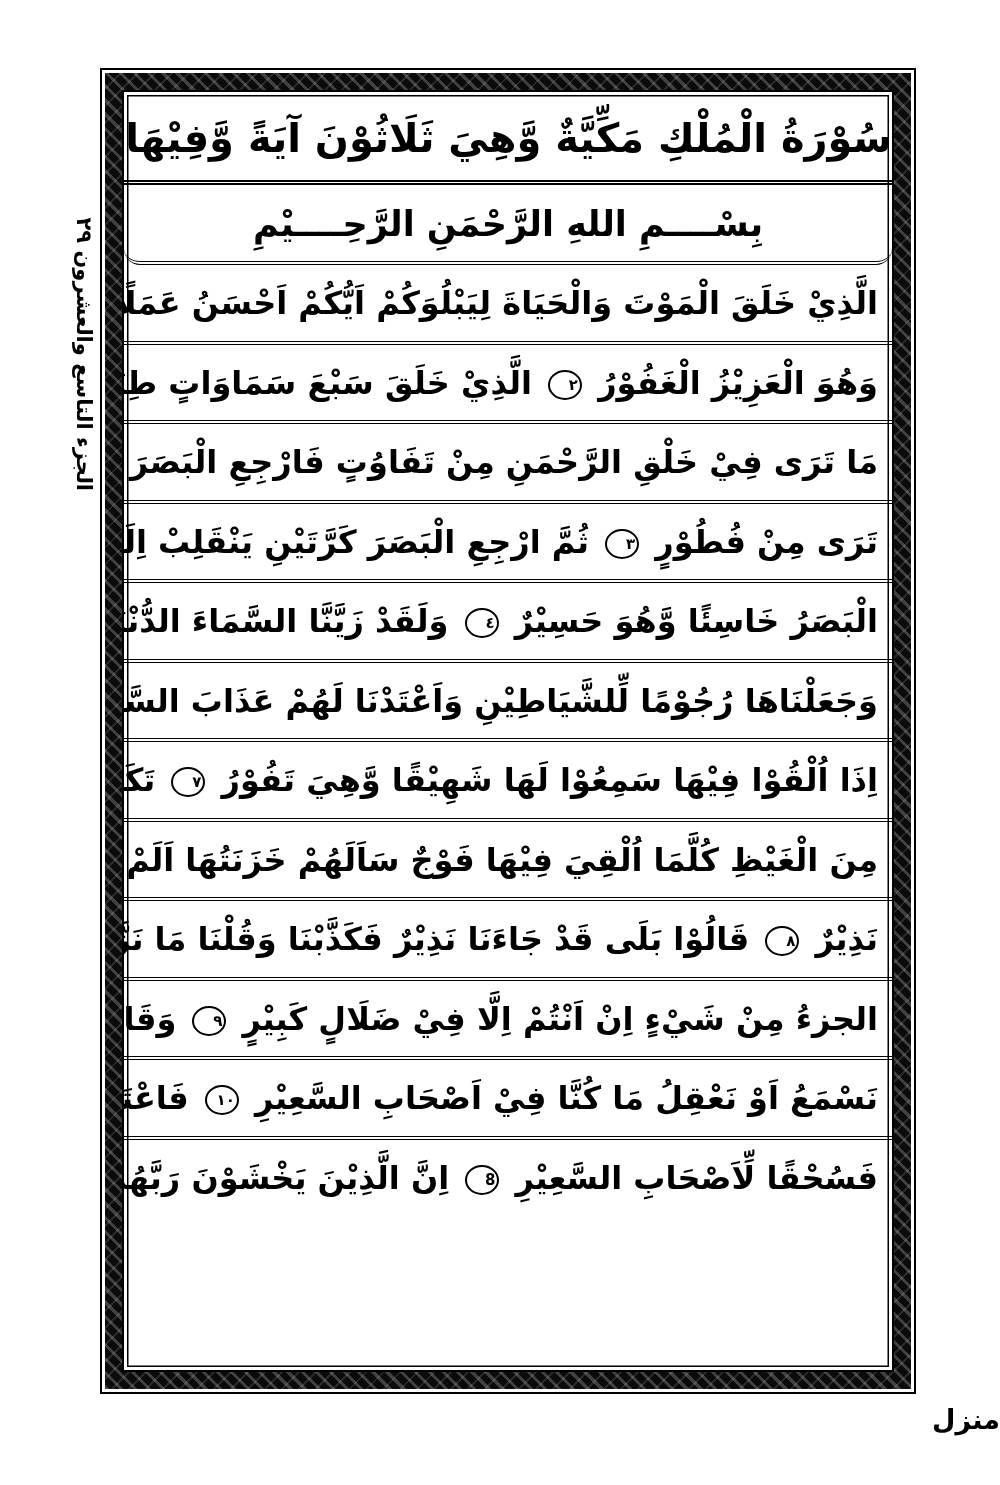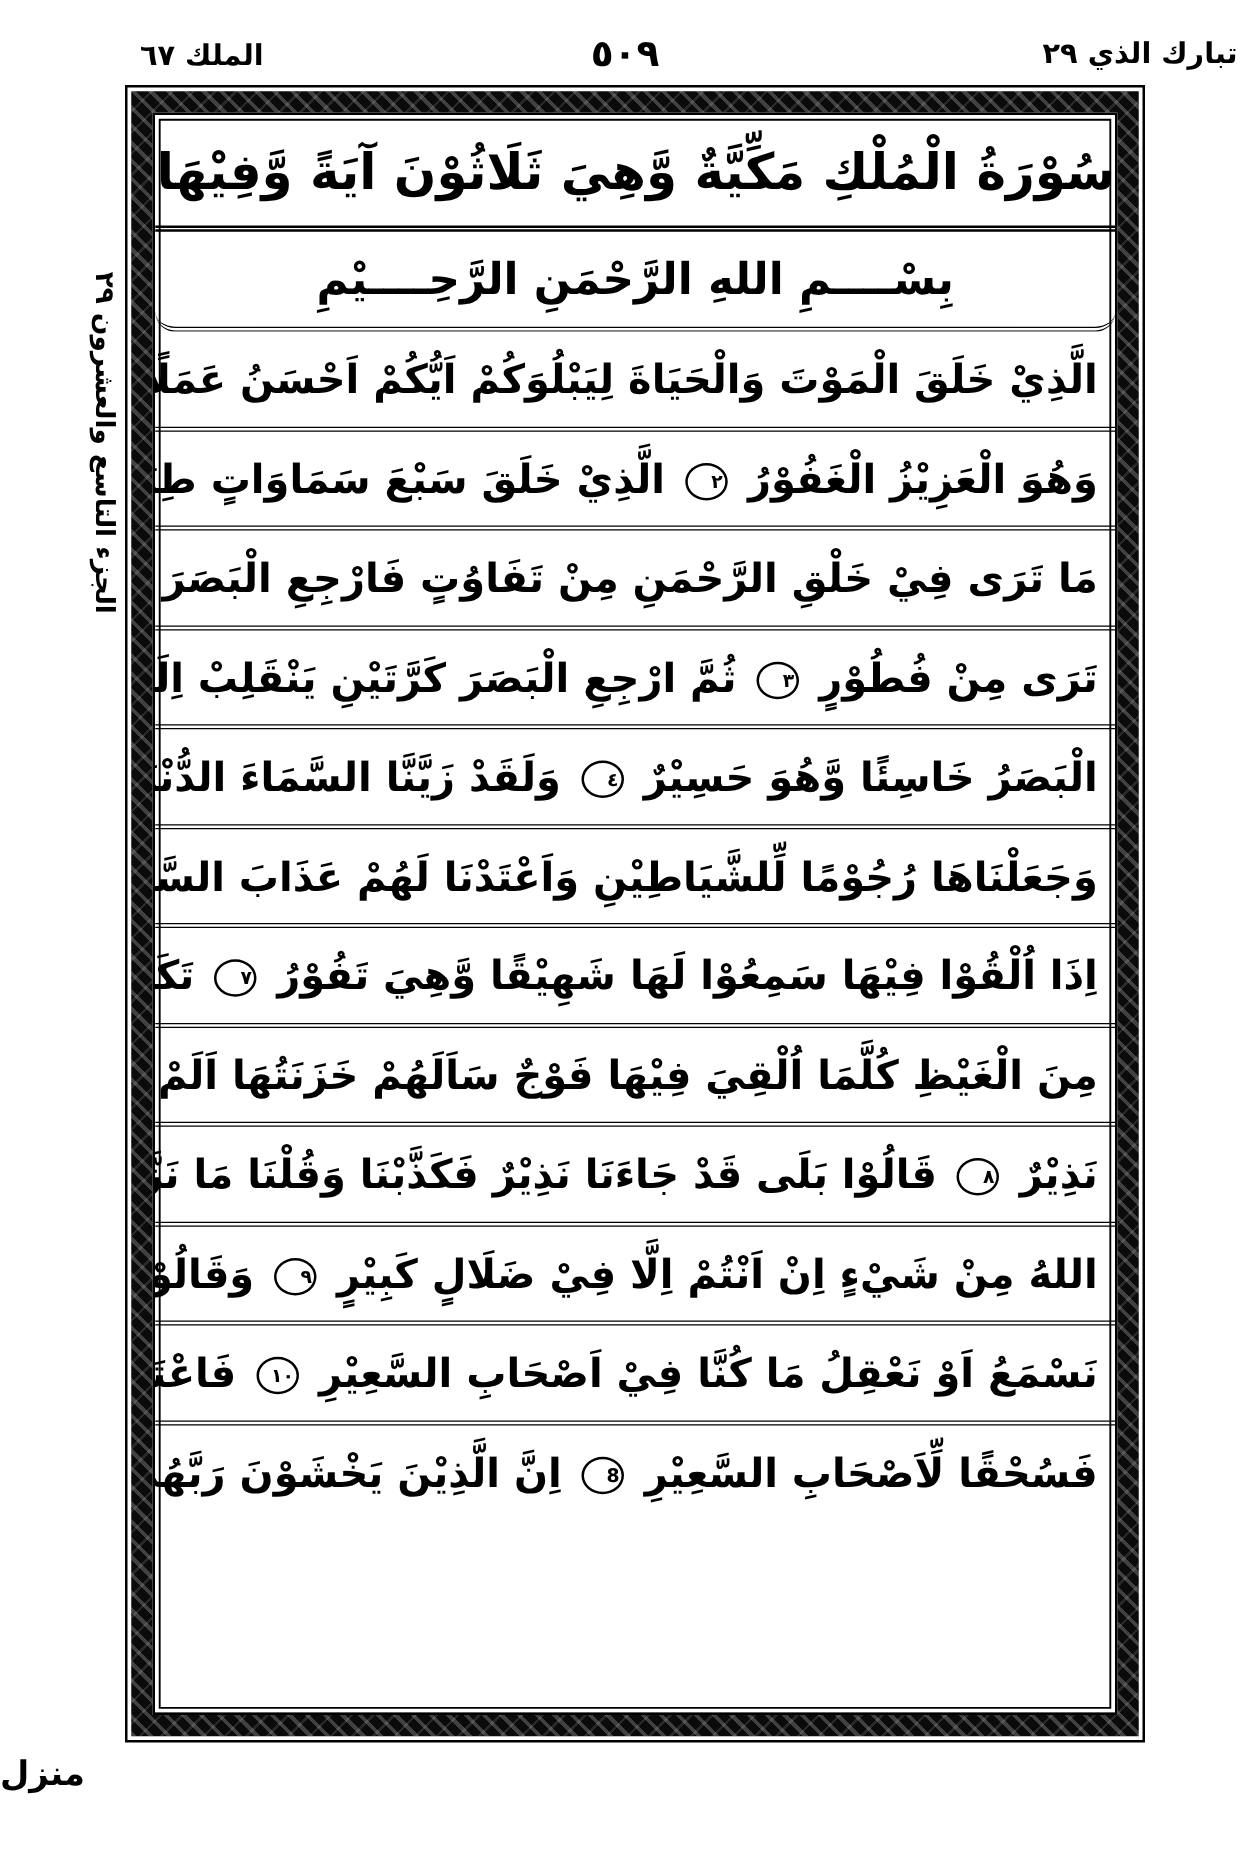--- a/index.html
+++ b/index.html
@@ -100,54 +100,49 @@
     transform: rotate(90deg);
     direction: rtl;
     text-align: center;
     font-size: 21px; font-weight: bold;
     white-space: nowrap;
   }
 
   
   .catchword {
     position: absolute; left: 0; right: 0; top: 1404px;
-    text-align: left;
+    text-align: right;
     font-size: 27px; font-weight: bold;
     direction: rtl;
   }
 </style>
 </head>
 <body>
 
 <div class="page">
 
-  <div class="runhead">
-    <span class="left">الملك ٦٧</span>
-    <span class="center">٥٠٩</span>
-    <span class="right">تبارك الذي ٢٩</span>
-  </div>
 
   <div class="juz-margin">الجزء التاسع والعشرون ٢٩</div>
 
   <div class="frame">
     <div class="band">
       <div class="inner">
         <div class="surah-title">سُوْرَةُ الْمُلْكِ مَكِّيَّةٌ وَّهِيَ ثَلَاثُوْنَ آيَةً وَّفِيْهَا رُكُوْعَانِ</div>
         <div class="bismillah">بِسْــــمِ اللهِ الرَّحْمَنِ الرَّحِــــيْمِ</div>
         <div id="lines-container">
             <div class="qline"><span>الَّذِيْ خَلَقَ الْمَوْتَ وَالْحَيَاةَ لِيَبْلُوَكُمْ اَيُّكُمْ اَحْسَنُ عَمَلًا</span></div>
             <div class="qline"><span>وَهُوَ الْعَزِيْزُ الْغَفُوْرُ</span> <span class="verse-badge">٢</span> <span>الَّذِيْ خَلَقَ سَبْعَ سَمَاوَاتٍ طِبَاقًا</span></div>
             <div class="qline"><span>مَا تَرَى فِيْ خَلْقِ الرَّحْمَنِ مِنْ تَفَاوُتٍ فَارْجِعِ الْبَصَرَ هَلْ</span></div>
             <div class="qline"><span>تَرَى مِنْ فُطُوْرٍ</span> <span class="verse-badge">٣</span> <span>ثُمَّ ارْجِعِ الْبَصَرَ كَرَّتَيْنِ يَنْقَلِبْ اِلَيْكَ</span></div>
             <div class="qline"><span>الْبَصَرُ خَاسِئًا وَّهُوَ حَسِيْرٌ</span> <span class="verse-badge">٤</span> <span>وَلَقَدْ زَيَّنَّا السَّمَاءَ الدُّنْيَا بِمَصَابِيْحَ</span></div>
             <div class="qline"><span>وَجَعَلْنَاهَا رُجُوْمًا لِّلشَّيَاطِيْنِ وَاَعْتَدْنَا لَهُمْ عَذَابَ السَّعِيْرِ</span> </div>
             <div class="qline"><span>اِذَا اُلْقُوْا فِيْهَا سَمِعُوْا لَهَا شَهِيْقًا وَّهِيَ تَفُوْرُ</span> <span class="verse-badge">٧</span> <span>تَكَادُ تَمَيَّزُ</span></div>
             <div class="qline"><span>مِنَ الْغَيْظِ كُلَّمَا اُلْقِيَ فِيْهَا فَوْجٌ سَاَلَهُمْ خَزَنَتُهَا اَلَمْ يَاْتِكُمْ</span></div>
             <div class="qline"><span>نَذِيْرٌ</span> <span class="verse-badge">٨</span> <span>قَالُوْا بَلَى قَدْ جَاءَنَا نَذِيْرٌ فَكَذَّبْنَا وَقُلْنَا مَا نَزَّلَ</span></div>
-            <div class="qline"><span>اللهُ مِنْ شَيْءٍ اِنْ اَنْتُمْ اِلَّا فِيْ ضَلَالٍ كَبِيْرٍ</span> <span class="verse-badge">٩</span> <span>وَقَالُوْا لَوْ كُنَّا</span></div>
+            <div class="qline"><span>الجزءُ مِنْ شَيْءٍ اِنْ اَنْتُمْ اِلَّا فِيْ ضَلَالٍ كَبِيْرٍ</span> <span class="verse-badge">٩</span> <span>وَقَالُوْا لَوْ كُنَّا</span></div>
             <div class="qline"><span>نَسْمَعُ اَوْ نَعْقِلُ مَا كُنَّا فِيْ اَصْحَابِ السَّعِيْرِ</span> <span class="verse-badge">١٠</span> <span>فَاعْتَرَفُوْا بِذَنْبِهِمْ</span></div>
             <div class="qline"><span>فَسُحْقًا لِّاَصْحَابِ السَّعِيْرِ</span> <span class="verse-badge">8</span> <span>اِنَّ الَّذِيْنَ يَخْشَوْنَ رَبَّهُمْ بِالْغَيْبِ</span></div>
           </div>
       </div>
     </div>
   </div>
 
   <div class="catchword">منزل</div>
 
 </div>

